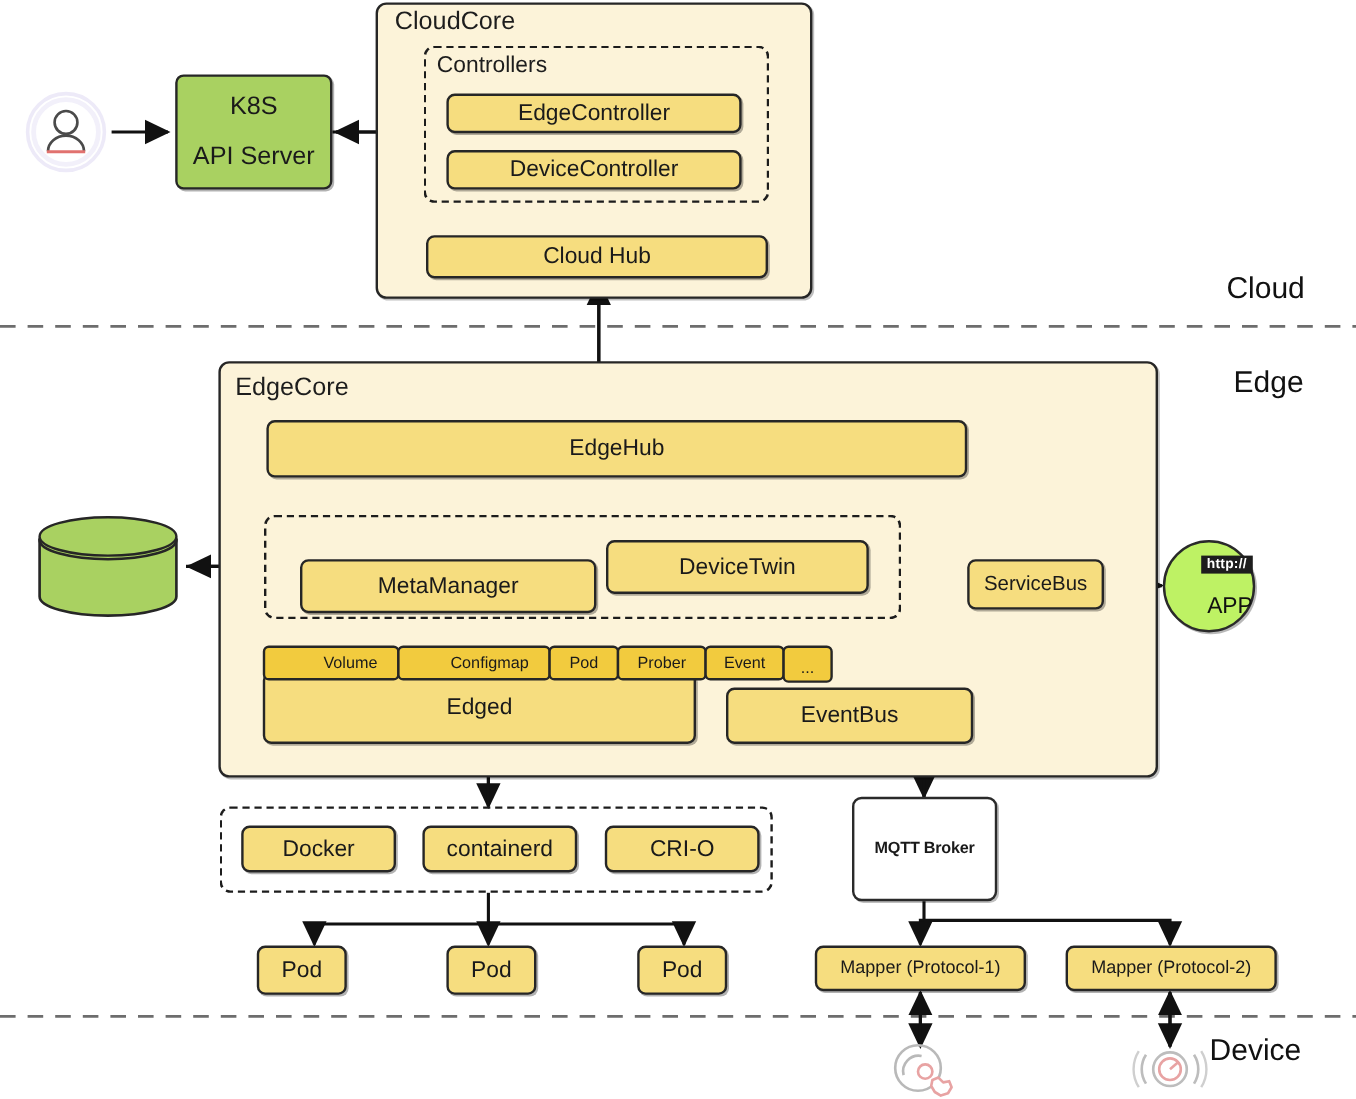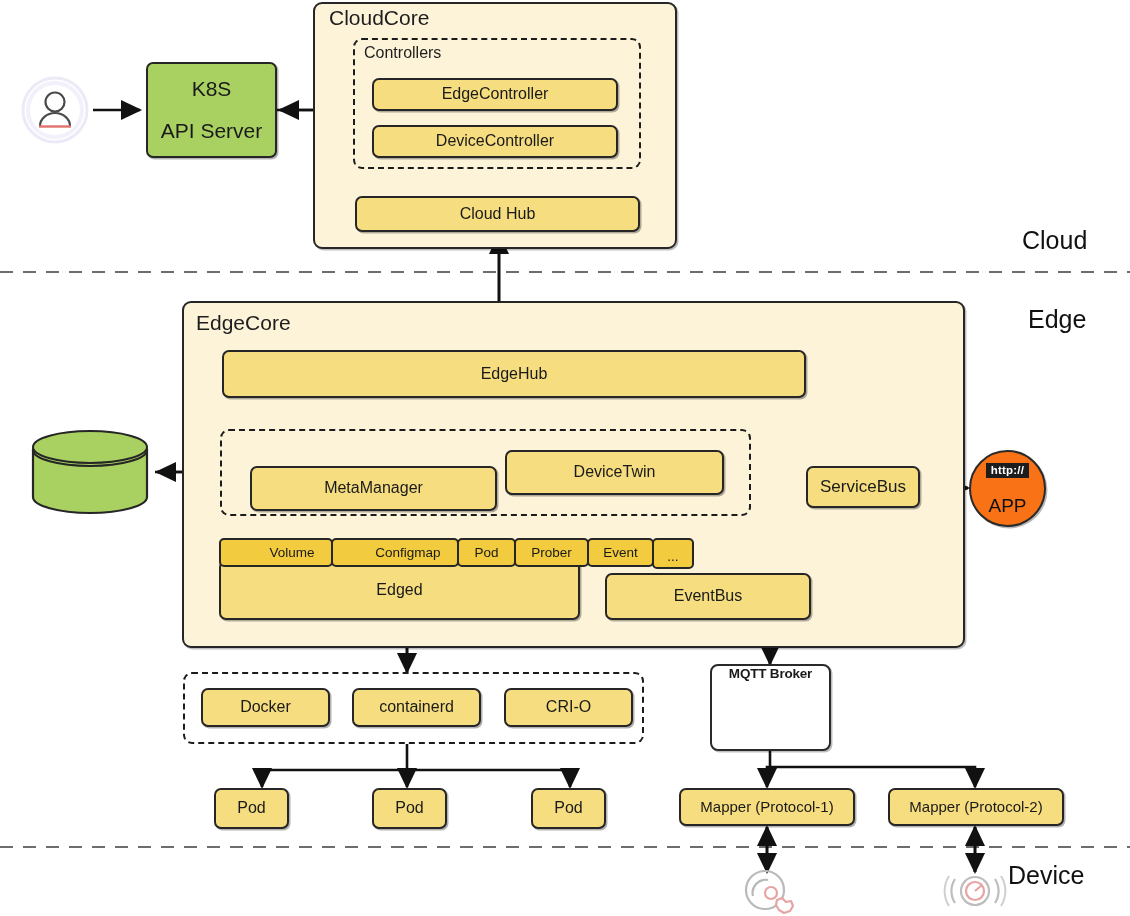--- a/index.html
+++ b/index.html
@@ -54,54 +54,54 @@
     white-space:nowrap;
   }
   .zone-label{
     font-size:25px;
     color:#111;
     white-space:nowrap;
   }
 
   
   .t22{font-size:21px;}
-  .t19{font-size:16px;}
+  .t19{font-size:19px;}
   .t17{font-size:17px;}
   .t15{font-size:15px;}
   .t13{font-size:13.5px;}
 
   
   #wires{position:absolute;left:0;top:0;width:1130px;height:916px;pointer-events:none;}
   .cyl-text{
     position:absolute;left:0;right:0;top:18px;
     text-align:center;font-size:17px;line-height:1.2;color:#161616;
   }
   
   .app-circle{
     border-radius:50%;
-    background:#f97316;
+    background:#bef264;
     border:2px solid #2a2a2a;
-    display:flex;flex-direction:column;align-items:center;justify-content:center;
+    display:flex;flex-direction:column;align-items:flex-end;justify-content:center;
     box-shadow:1.5px 1.5px 0 rgba(0,0,0,.28);
   }
   .http-badge{
     background:#1d1d1d;color:#fff;
     font-size:11.5px;font-weight:bold;
     padding:1px 5px 2px 5px;
     letter-spacing:.2px;
     font-family:"Liberation Sans",sans-serif;
     margin-bottom:1px;
   }
   .app-label{font-size:19px;color:#111;line-height:1;}
   
   .mqtt-box{
     background:#ffffff;
     border:2px solid #2a2a2a;
     border-radius:8px;
-    display:flex;flex-direction:column;align-items:center;justify-content:flex-start;
+    display:flex;flex-direction:column;align-items:center;justify-content:center;
     box-shadow:1.5px 1.5px 0 rgba(0,0,0,.25);
     overflow:hidden;
   }
   .mqtt-label{
     font-size:13.5px;font-weight:bold;color:#1a1a1a;
     margin-bottom:3px;letter-spacing:-0.2px;
   }
 </style>
 </head>
 <body>

